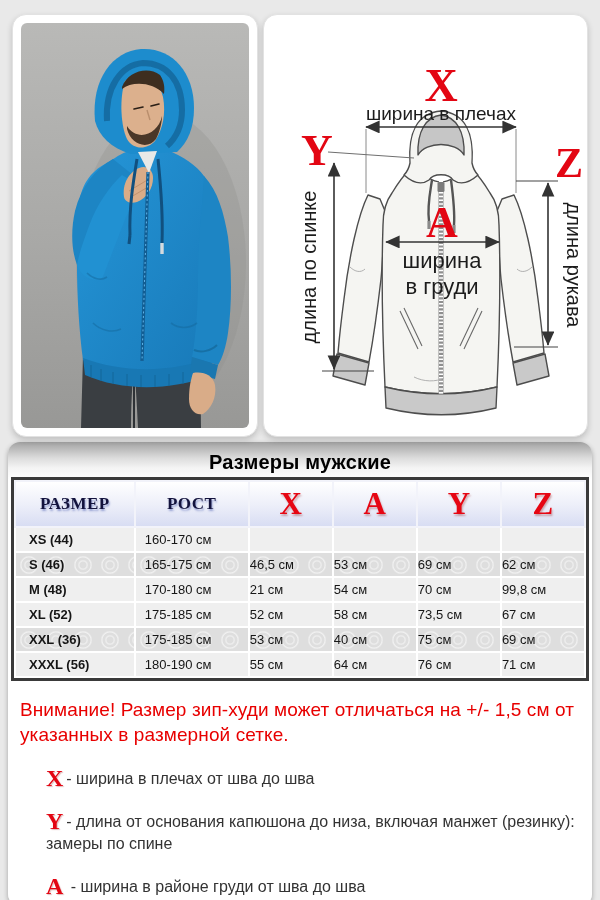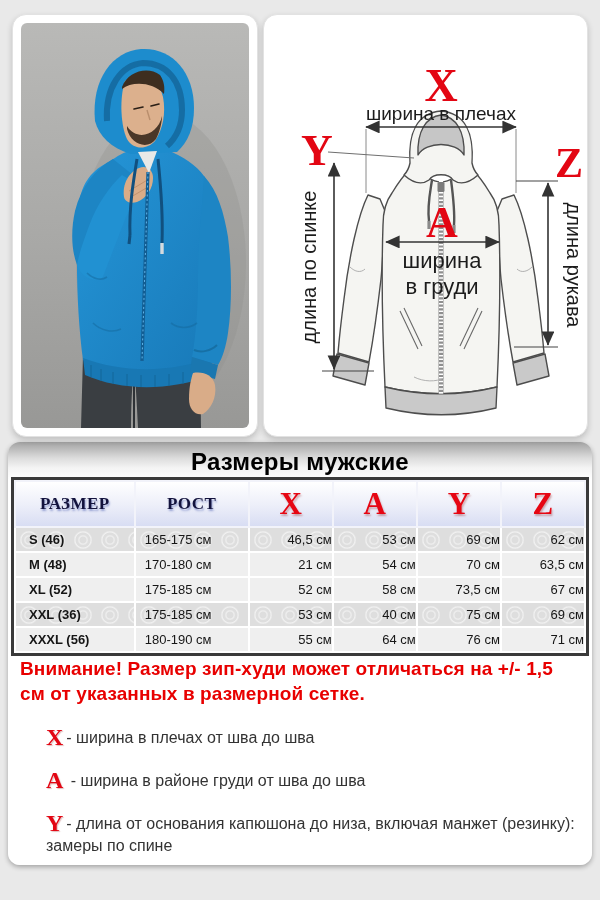--- a/index.html
+++ b/index.html
@@ -19,21 +19,21 @@
   .diagram-card{flex:1;height:423px;box-sizing:border-box;overflow:hidden;}
   .diagram-card svg{display:block;}
 
   .lower-card{
     margin:5px 8px 0 8px;border-radius:12px;
     background:linear-gradient(180deg,#a2a2a2 0,#dcdcdc 16px,#f4f4f4 26px,#ffffff 38px);
     box-shadow:0 2px 5px rgba(0,0,0,.3);
     padding:8px 0 8px 0;
   }
   .table-title{
-    text-align:center;font-weight:bold;font-size:24px;color:#000;
+    text-align:center;font-weight:bold;font-size:20px;color:#000;
     line-height:24px;margin-bottom:3px;letter-spacing:.2px;
   }
   .table-frame{margin:0 3px;border:3px solid #3a3a3a;background:#efefef;}
   table.sizes{width:100%;border-collapse:collapse;table-layout:fixed;}
   table.sizes col.c-size{width:21%;} table.sizes col.c-height{width:20%;}
   table.sizes col.c-val{width:14.75%;}
   table.sizes th{
     height:42px;border:2px solid #f2f3fa;
     background:linear-gradient(180deg,#ffffff 0%,#eceef9 55%,#d8ddf3 100%);
     font-family:"Liberation Serif","DejaVu Serif",serif;
@@ -46,30 +46,30 @@
   th .hdr-letter{
     font-size:31px;font-weight:bold;color:#e60613;
     text-shadow:1px 2px 2px rgba(140,20,20,.35);
   }
   table.sizes td{
     height:23px;border:2px solid #fff;font-size:13px;color:#161616;
     padding:0;white-space:nowrap;background:#efefef;
   }
   table.sizes td.size-cell{font-weight:bold;padding-left:13px;text-align:left;}
   table.sizes td.height-cell{padding-left:9px;text-align:left;}
-  table.sizes td.val-cell{text-align:right;}
+  table.sizes td.val-cell{text-align:left;}
   table.sizes tr.patterned td{
     background-color:#dedede;
     background-image:
       radial-gradient(circle at 13px 12px, rgba(255,255,255,0) 7px, rgba(250,250,250,.7) 8px, rgba(255,255,255,0) 9.5px),
       radial-gradient(circle at 13px 12px, rgba(255,255,255,0) 3px, rgba(250,250,250,.6) 4px, rgba(255,255,255,0) 5.5px);
     background-size:27px 25px;
   }
   .warning{
-    margin-top:0;padding:0 12px;color:#e80000;font-weight:bold;
+    margin-top:16px;padding:0 12px;color:#e80000;font-weight:normal;
     font-size:19px;line-height:25px;letter-spacing:.1px;
   }
   .legend{margin:5px 14px 0 38px;color:#333;}
   .legend-item{font-size:16px;line-height:22px;margin-top:21px;}
   .legend-letter{
     font-family:"Liberation Serif","DejaVu Serif",serif;font-weight:bold;
     color:#e30613;font-size:24px;line-height:20px;vertical-align:-2px;
     text-shadow:1px 1px 1px rgba(150,30,30,.3);margin-right:3px;
   }
 </style>
@@ -209,35 +209,43 @@
         <tr>
           <th><span class="hdr-txt">РАЗМЕР</span></th>
           <th><span class="hdr-txt">РОСТ</span></th>
           <th><span class="hdr-letter">X</span></th>
           <th><span class="hdr-letter">A</span></th>
           <th><span class="hdr-letter">Y</span></th>
           <th><span class="hdr-letter">Z</span></th>
         </tr>
       </thead>
       <tbody>
+        <tr>
+          <td class="size-cell">XS (44)</td>
+          <td class="height-cell">160-170 см</td>
+          <td class="val-cell"></td>
+          <td class="val-cell"></td>
+          <td class="val-cell"></td>
+          <td class="val-cell"></td>
+        </tr>
         <tr class="patterned">
           <td class="size-cell">S (46)</td>
           <td class="height-cell">165-175 см</td>
           <td class="val-cell">46,5 см</td>
           <td class="val-cell">53 см</td>
           <td class="val-cell">69 см</td>
           <td class="val-cell">62 см</td>
         </tr>
         <tr>
           <td class="size-cell">M (48)</td>
           <td class="height-cell">170-180 см</td>
           <td class="val-cell">21 см</td>
           <td class="val-cell">54 см</td>
           <td class="val-cell">70 см</td>
-          <td class="val-cell">63,5 см</td>
+          <td class="val-cell">99,8 см</td>
         </tr>
         <tr>
           <td class="size-cell">XL (52)</td>
           <td class="height-cell">175-185 см</td>
           <td class="val-cell">52 см</td>
           <td class="val-cell">58 см</td>
           <td class="val-cell">73,5 см</td>
           <td class="val-cell">67 см</td>
         </tr>
         <tr class="patterned">
@@ -257,16 +265,16 @@
           <td class="val-cell">71 см</td>
         </tr>
       </tbody>
     </table>
   </div>
 
   <div class="warning">Внимание! Размер зип-худи может отличаться на +/- 1,5 см от указанных в размерной сетке.</div>
 
   <div class="legend">
     <div class="legend-item"><span class="legend-letter">X</span><span>- ширина в плечах от шва до шва</span></div>
+    <div class="legend-item"><span class="legend-letter">Y</span><span>- длина от основания капюшона до низа, включая манжет (резинку): замеры по спине</span></div>
     <div class="legend-item"><span class="legend-letter">A</span><span> - ширина в районе груди от шва до шва</span></div>
-    <div class="legend-item"><span class="legend-letter">Y</span><span>- длина от основания капюшона до низа, включая манжет (резинку): замеры по спине</span></div>
   </div>
 </div>
 
 </body></html>

